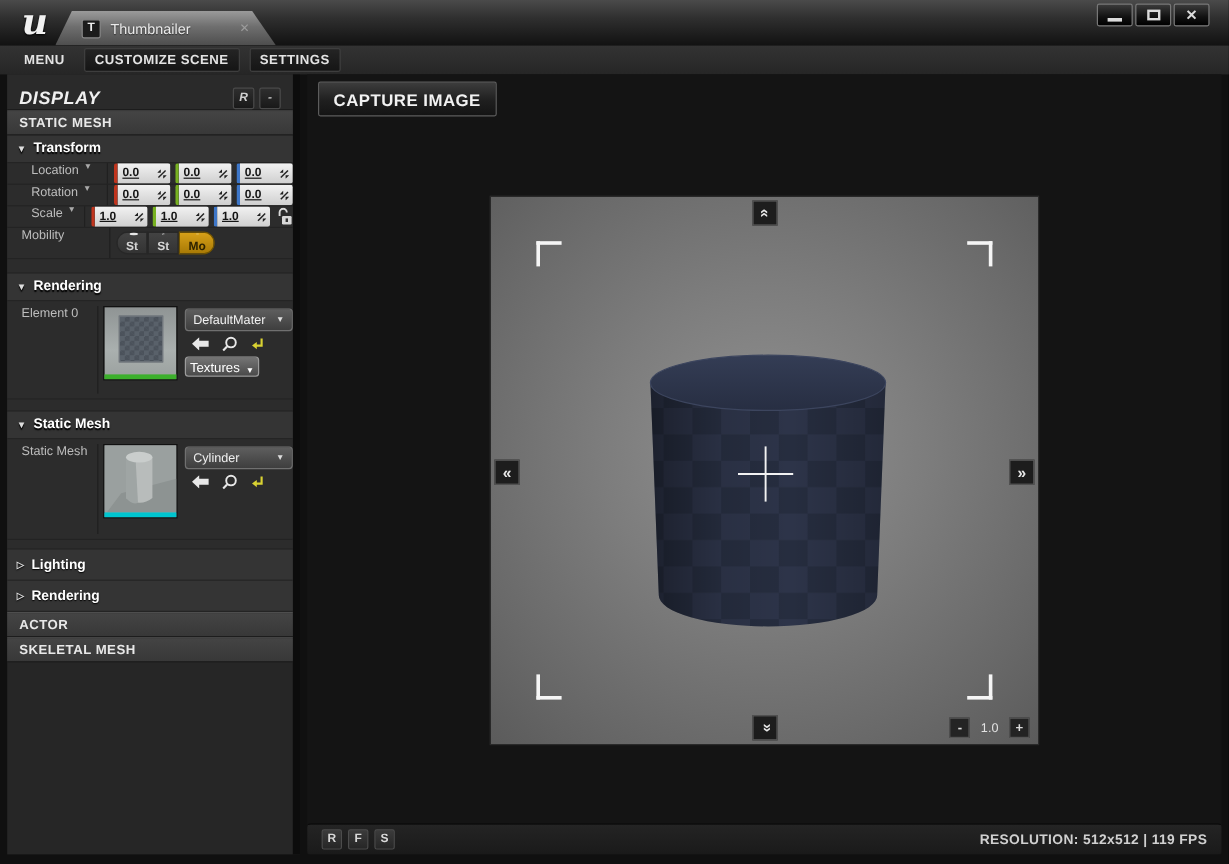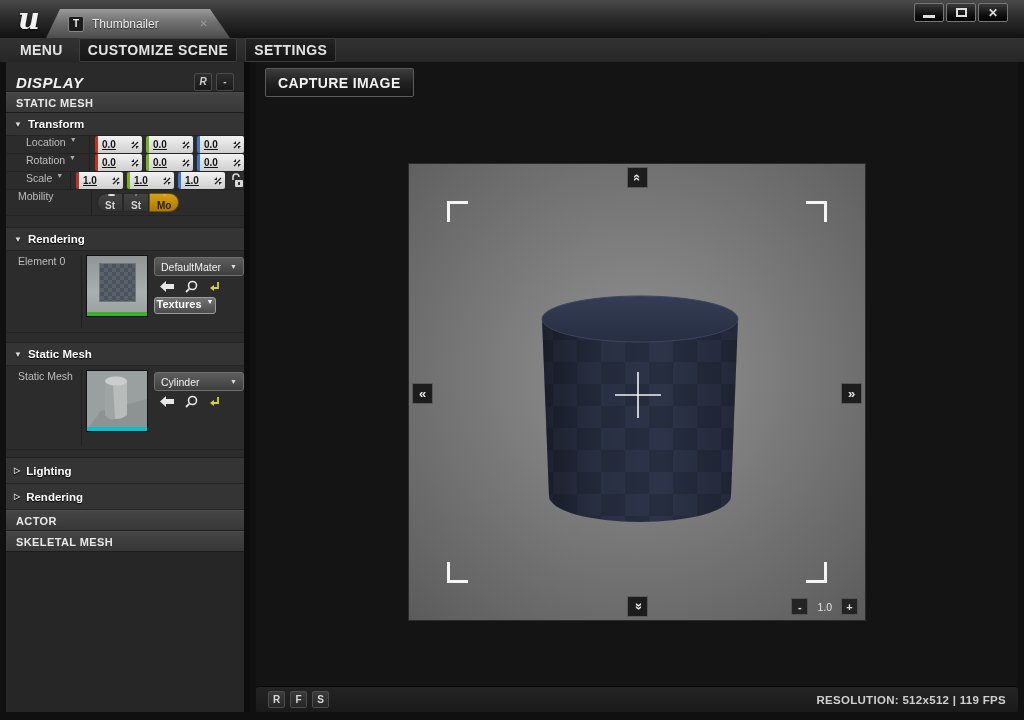--- a/index.html
+++ b/index.html
@@ -27,21 +27,21 @@
     border:1px solid #777; border-radius:2px; display:flex; align-items:center;
     justify-content:center; }
   .win-btn .bar { width:12px; height:3px; background:#dcdcdc; margin-top:7px; }
   .win-btn .box { width:11px; height:9px; border:2px solid #dcdcdc; }
   .win-btn .x { color:#dcdcdc; font-size:12px; font-weight:bold; line-height:1; }
 
   
   .menubar { position:absolute; left:0; top:38px; right:0; height:24px;
     background:linear-gradient(#333 0%, #262626 100%); display:flex; align-items:center;
     padding-left:12px; gap:8px; }
-  .menu-item { color:#e3e3e3; font-size:14px; font-weight:bold; letter-spacing:.4px;
+  .menu-item { color:#e3e3e3; font-size:11px; font-weight:bold; letter-spacing:.4px;
     padding:3px 8px; }
   .menu-item.boxed { background:linear-gradient(#242424,#151515); border:1px solid #3e3e3e;
     border-radius:2px; }
 
   
   .left-panel { position:absolute; left:6px; top:62px; width:244px; bottom:8px;
     background:#262626; border-right:6px solid #0c0c0c; }
   .panel-header { height:30px; display:flex; align-items:flex-end; padding:0 10px 0 10px;
     background:#2a2a2a; border-bottom:1px solid #1a1a1a;font-style:italic; }
   .panel-title { color:#f0f0f0; font-size:15px; font-weight:bold; letter-spacing:.5px; flex:1; }
@@ -90,22 +90,22 @@
       linear-gradient(45deg,#4b525b 25%,transparent 25%,transparent 75%,#4b525b 75%);
     background-size:8px 8px; background-position:0 0,4px 4px;
     border:1px solid #70767c; }
   .ctrl-col { display:flex; flex-direction:column; gap:4px; margin-left:6px; padding-top:2px; }
   .dropdown { width:90px; height:19px; background:linear-gradient(#5e5e5e,#3e3e3e);
     border:1px solid #707070; border-radius:3px; display:flex; align-items:center;
     justify-content:space-between; padding:0 6px; color:#f0f0f0; font-size:10.5px; }
   .dropdown .dd { font-size:7px; color:#ddd; }
   .icon-row { display:flex; align-items:center; gap:11px; padding-left:6px; }
   .tex-btn { width:62px; height:17px; background:linear-gradient(#747474,#4a4a4a);
-    border:1px solid #9c9c9c; border-radius:3px; display:flex; align-items:flex-start;
-    justify-content:center; gap:5px; color:#fff; font-size:11px; font-weight:bold; }
+    border:1px solid #9c9c9c; border-radius:3px; display:flex; align-items:flex-end;
+    justify-content:center; gap:5px; color:#fff; font-size:11px; font-weight:normal; }
   .tex-btn .dd { font-size:7px; }
 
   
   .main { position:absolute; left:256px; top:62px; right:6px; bottom:8px; background:#141414; }
   .capture-btn { position:absolute; left:9px; top:6px; height:29px; padding:0 12px;
     background:linear-gradient(#3c3c3c,#1f1f1f 55%,#141414); border:1px solid #5c5c5c;
     border-radius:2px; color:#f2f2f2; font-size:14px; font-weight:bold; letter-spacing:.4px;
     display:flex; align-items:center; }
   .viewport { position:absolute; left:152px; top:101px; width:458px; height:458px;
     background:radial-gradient(circle at 50% 46%, #919191 0%, #7d7d7d 40%, #686868 78%, #5b5b5b 100%);

